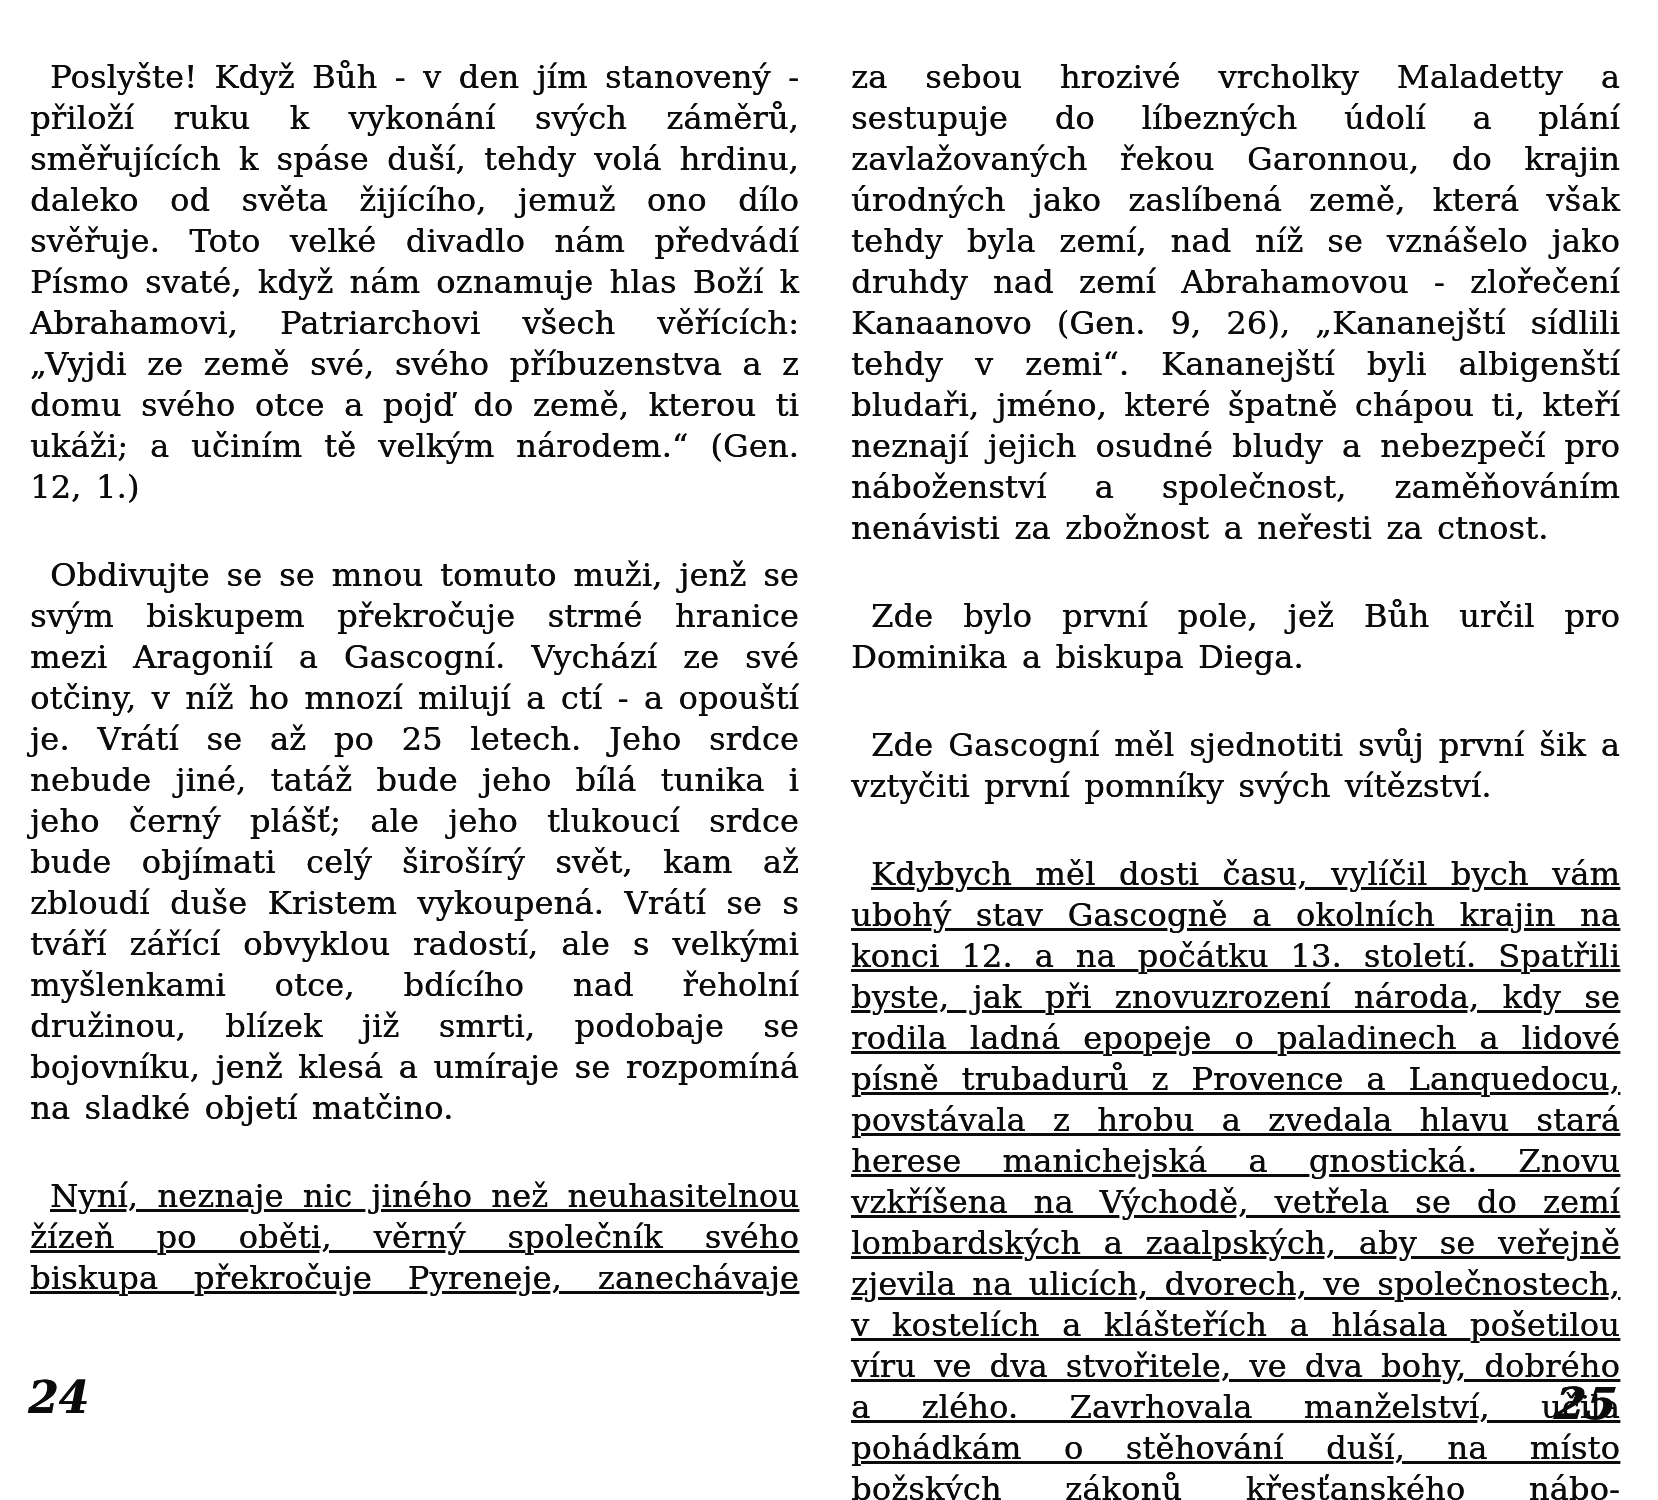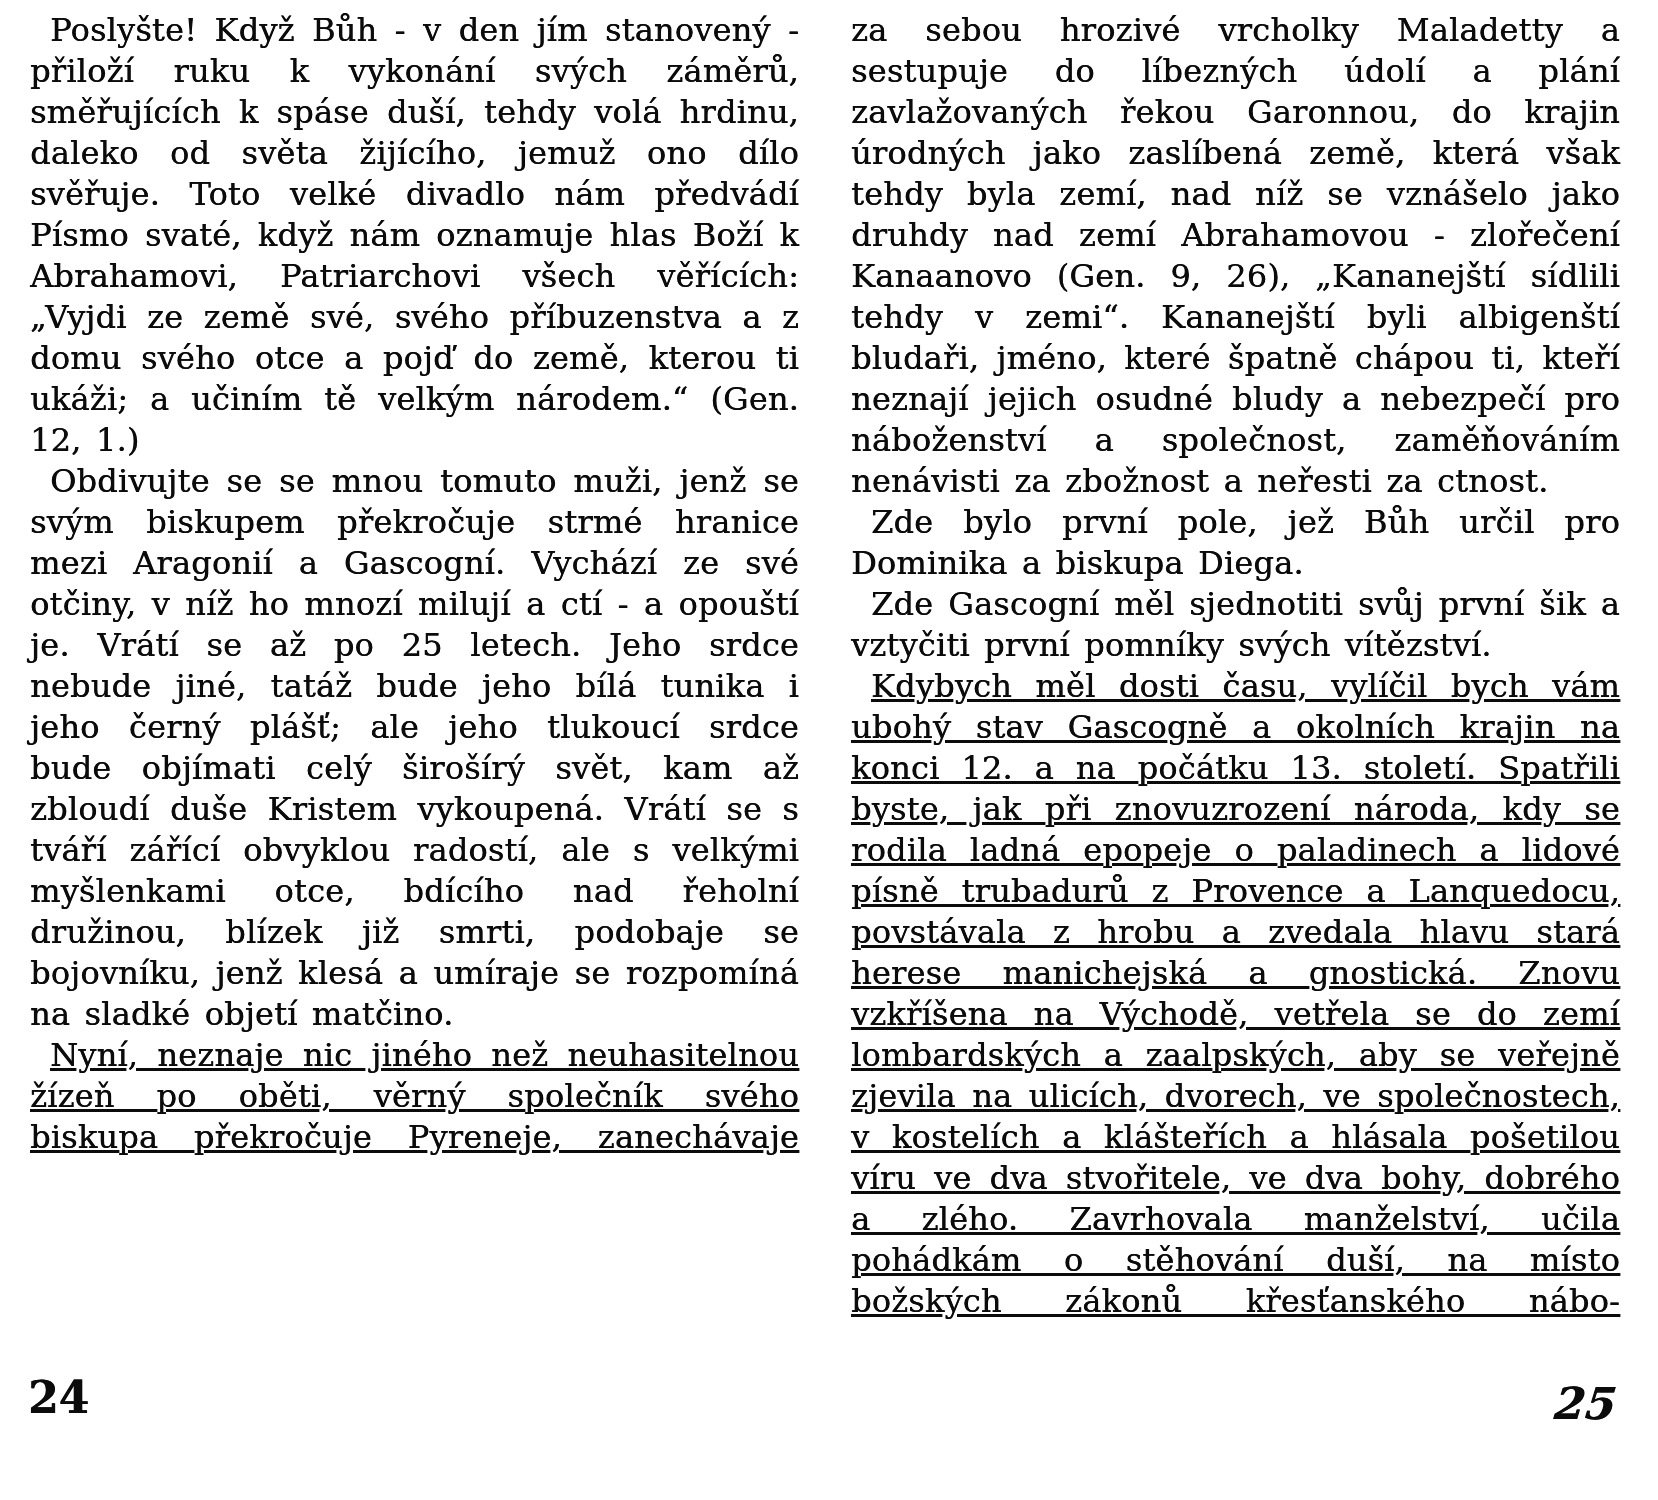--- a/index.html
+++ b/index.html
@@ -28,29 +28,30 @@
     width: 769px;
     font-size: 32px;
     line-height: 41px;
     text-align: justify;
     letter-spacing: 0.2px;
     word-spacing: 4px;
     
     text-shadow: 0.4px 0 0 currentColor;
   }
 
-  .para { text-align: justify; }
+  .para { text-align: justify; margin-top: 47px; }
   .para.indent { text-indent: 20px; }
   .para.flush-last { text-align-last: justify; text-decoration: underline; }
 
   .page-num {
     position: absolute;
     font-size: 44px;
     font-weight: bold;
     text-shadow: 0.5px 0 0 currentColor;
+    font-style: italic;
   }
   .page-num.left {
     left: 28px;
     top: 1372px;
   }
   .page-num.right {
     right: 42px;
     top: 1378px;
     font-style: italic;
     transform: skewX(-6deg);

